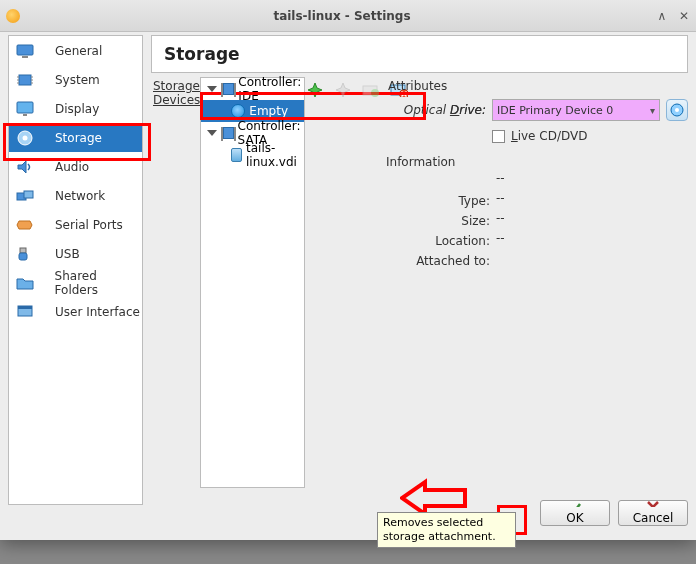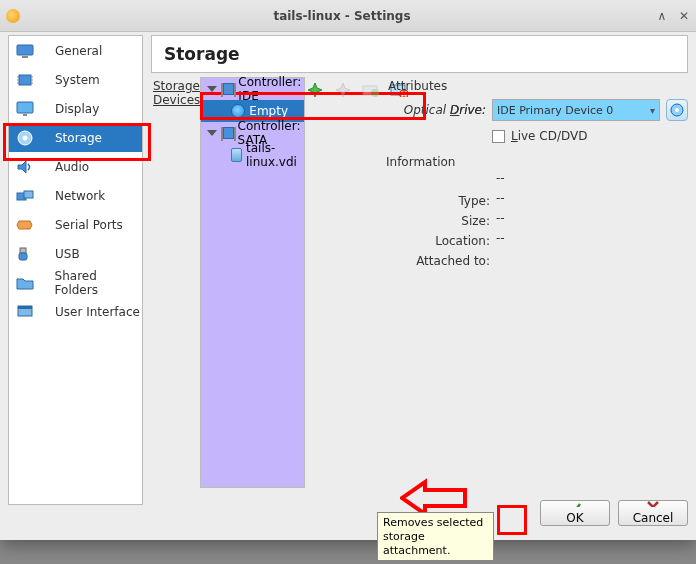--- a/index.html
+++ b/index.html
@@ -13,46 +13,46 @@
 .content { position: absolute; left: 8px; top: 35px; right: 8px; bottom: 8px; }
 .sidebar { position: absolute; left: 0; top: 0; width: 135px; height: 470px; background: #fff; border: 1px solid #bcbcbc; }
 .sidebar-item { height: 29px; display: flex; align-items: center; padding-left: 6px; font-size: 12px; color: #333; cursor:pointer; gap:20px; }
 .sidebar-item.selected { background: #2878c2; color: #fff; }
 .sicon { width: 20px; height: 18px; display:flex; align-items:center; justify-content:center; }
 .main { position: absolute; left: 143px; top: 0; right: 0; bottom: 0; }
 .header { height: 38px; background: #fff; border: 1px solid #bcbcbc; display: flex; align-items: center; padding-left: 12px; font-size: 17px; font-weight: bold; color: #222; }
 .below-header { position: absolute; top: 42px; left: 0; right: 0; bottom: 44px; display: flex; gap: 10px; }
 .storage-col { width: 225px; display:flex; flex-direction:row; }
 .section-label { font-size: 12px; color: #333; text-decoration: underline; padding: 2px 0 4px 2px; }
-.tree { flex:1; background: #c4b5fd; border: 1px solid #bcbcbc; position: relative; font-size: 12px; }
+.tree { flex:1; background: #ffffff; border: 1px solid #bcbcbc; position: relative; font-size: 12px; }
 .tree-row { height: 22px; display:flex; align-items:center; padding-left: 6px; gap:4px; }
 .tree-row.child { padding-left: 30px; }
 .tree-row.selected { background: #2878c2; color: #fff; }
 .tri { width:0;height:0;border-left:5px solid transparent;border-right:5px solid transparent;border-top:6px solid #555; margin-right:2px;}
 .disc { width:14px; height:14px; border-radius:50%; background: radial-gradient(circle at 45% 40%, #8fd0ff, #1d8fe0); border:1px solid #0d6ab0; }
 .hdd { width:14px;height:14px; background:linear-gradient(#bde0f9,#64aee0); border:1px solid #3a7fb0; border-radius:2px; }
 .chip { width:14px;height:12px; background:#4a90d9; border:1px solid #2a6aa8; position:relative; }
 .chip:before,.chip:after{content:"";position:absolute;width:2px;height:14px;background:#888;top:-1px;}
 .chip:before{left:-3px;} .chip:after{right:-3px;}
 .tree-toolbar { height: 26px; display:flex; justify-content:center; align-items:center; gap:8px; }
 .tbtn { width:20px; height:20px; display:flex; align-items:center; justify-content:center; cursor:pointer; }
 .attr-col { flex:1; font-size:12px; color:#333; }
 .attr-row { display:flex; align-items:center; height:26px; gap:6px; }
 .attr-label { width: 100px; text-align:right;font-style:italic; }
-.sel { flex:1; height:22px; background:#7dd3fc; border:1px solid #aaa; font-size:11px; padding:0 4px; display:flex; align-items:center; justify-content:space-between; cursor:pointer; }
+.sel { flex:1; height:22px; background:#f0abfc; border:1px solid #aaa; font-size:11px; padding:0 4px; display:flex; align-items:center; justify-content:space-between; cursor:pointer; }
 .sel .arr { font-size:10px; color:#555; }
 .round-btn { width:22px; height:22px; border-radius:4px; border:1px solid #8ab5d8; background:linear-gradient(#e8f3fb,#c6e1f4); display:flex;align-items:center;justify-content:center; cursor:pointer; }
 .chk { width:13px; height:13px; border:1px solid #888; background:#fff; }
 .info-label { font-size:12px; color:#333; margin-top:6px; margin-bottom:2px; }
 .info-row { display:flex; height:20px; font-size:12px; }
 .info-row .k { width:110px; text-align:right; padding-right:6px; color:#333;margin-top:23px; }
 .info-row .v { color:#333; }
 .bottom-buttons { position:absolute; right:0; bottom:6px; display:flex; gap:8px; }
 .btn { height:26px; min-width:70px; padding:0 10px; background:linear-gradient(#fdfdfd,#e4e4e4); border:1px solid #9e9e9e; border-radius:3px; font-size:12px; display:flex; align-items:center; justify-content:center; gap:4px; cursor:pointer;flex-direction:column; }
-.tooltip { position:absolute; left:377px; top:512px; width:117px; background:#feffe1; border:1px solid #888; font-size:11px; padding:3px 5px; line-height:1.25; z-index:50; }
+.tooltip { position:absolute; left:377px; top:512px; width:139px; background:#feffe1; border:1px solid #888; font-size:11px; padding:3px 5px; line-height:1.25; z-index:50; }
 .arrow { position:absolute; left:400px; top:478px; z-index:40; }
 .red-box-tree { position:absolute; left:-1px; top:14px; width:226px; height:28px; border:3px solid #ff0000; pointer-events:none; }
 .red-box-btn { position:absolute; left:346px; top:470px; width:30px; height:30px; border:3px solid #ff0000; pointer-events:none; z-index:30; }
 .red-box-side { position:absolute; left:3px; top:123px; width:148px; height:38px; border:3px solid #ff0000; pointer-events:none; z-index:30; }
 
 .sv { width:18px; height:16px; }
 </style>
 </head>
 <body>
 

